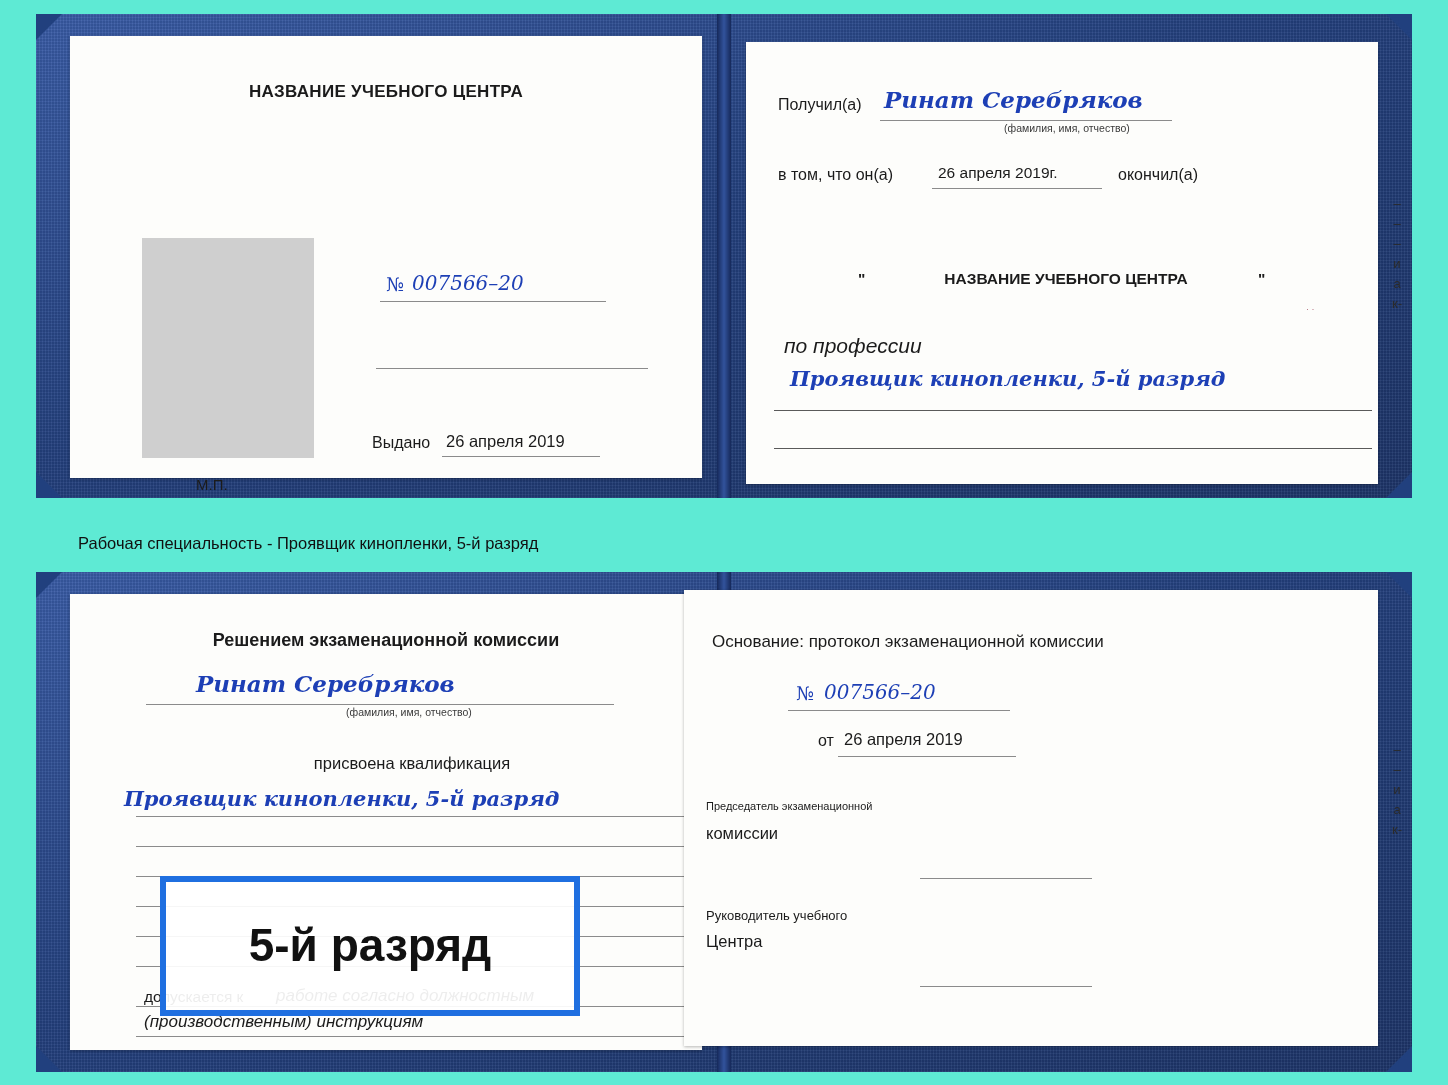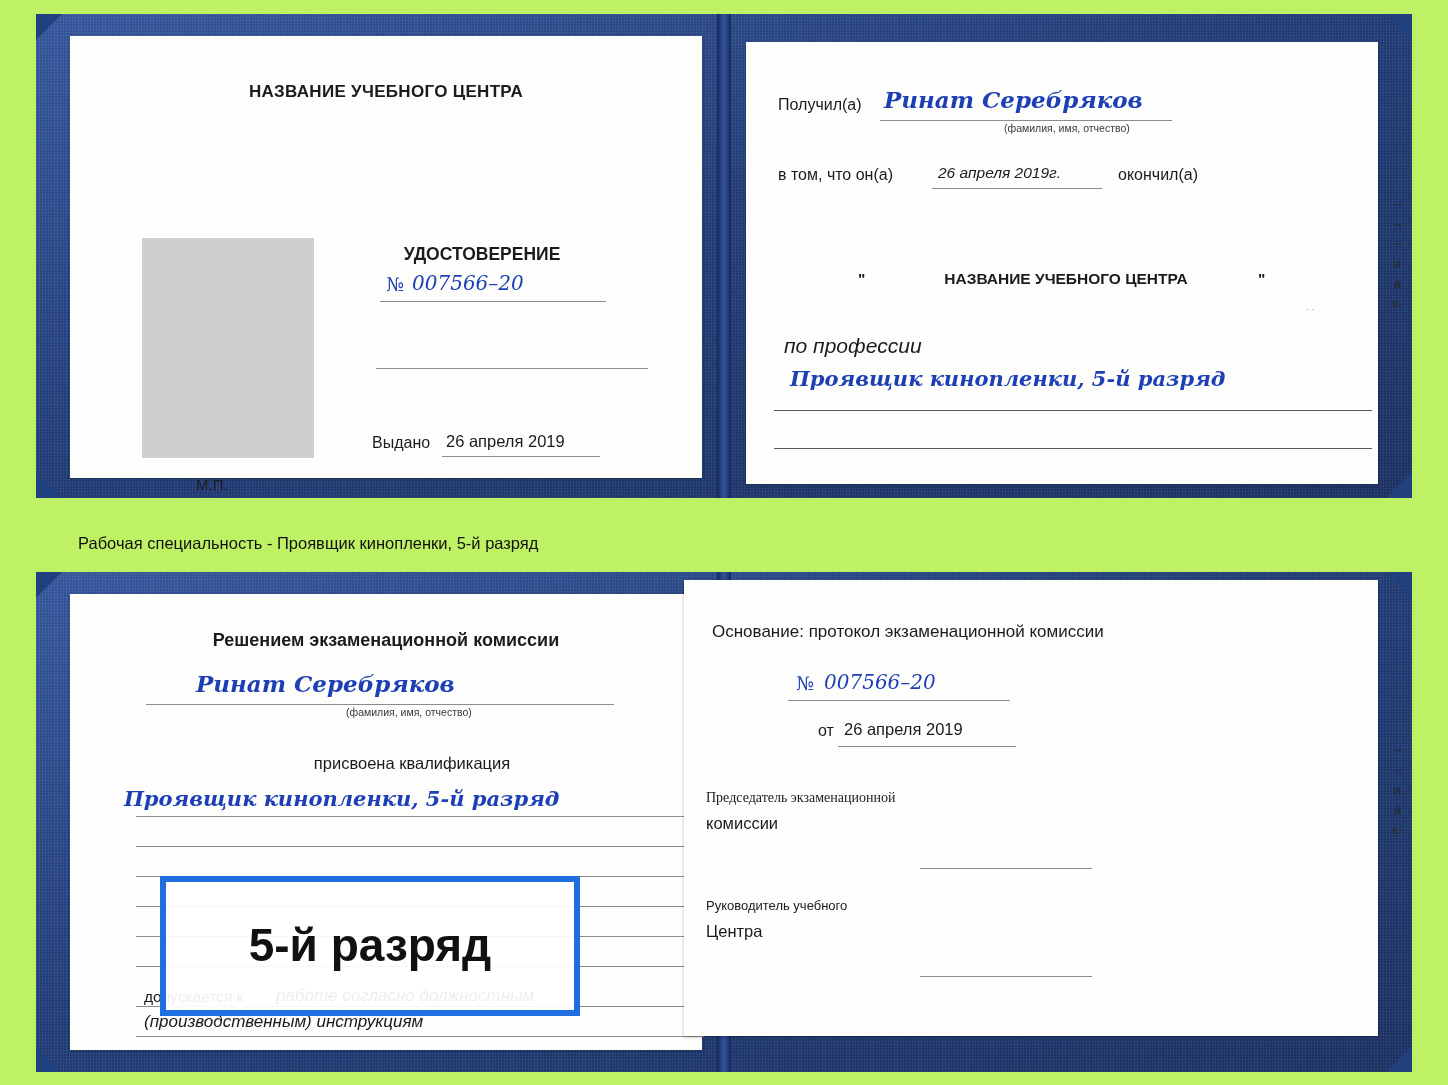--- a/index.html
+++ b/index.html
@@ -7,21 +7,21 @@
     margin: 0; padding: 0;
     width: 1448px; height: 1085px;
     background: #ffffff;
     font-family: "Liberation Sans", sans-serif;
   }
   .page {
     position: relative;
     width: 1448px;
     height: 1085px;
     overflow: hidden;
-    background: #bef264;
+    background: #5eead4;
   }
 
   
   .booklet {
     position: absolute;
     background: #2a4b96;
     border-radius: 4px;
   }
   .booklet .cover {
     position: absolute;
@@ -136,21 +136,20 @@
     <div class="corner tl"></div>
     <div class="corner tr"></div>
     <div class="corner bl"></div>
     <div class="corner br"></div>
 
     <div class="leaf left" style="top:22px; width:632px; height:442px;">
       <div class="lbl bold center" style="left:0; top:46px; width:632px; font-size:17px; letter-spacing:0.3px;">НАЗВАНИЕ УЧЕБНОГО ЦЕНТРА</div>
 
       <div class="photo-box" style="left:72px; top:202px; width:172px; height:220px;"></div>
 
-      <div class="lbl bold center" style="left:262px; top:208px; width:300px; font-size:17.5px;">УДОСТОВЕРЕНИЕ</div>
 
       <div class="hand" style="left:316px; top:237px; font-size:19px; font-style:normal;">№</div>
       <div class="hand" style="left:342px; top:235px; font-size:20px;">007566–20</div>
       <div class="ink-line" style="left:310px; top:265px; width:226px;"></div>
 
       <div class="ink-line" style="left:306px; top:332px; width:272px;"></div>
 
       <div class="lbl" style="left:302px; top:398px; font-size:16px;">Выдано</div>
       <div class="lbl" style="left:376px; top:396px; font-size:16.5px;">26 апреля 2019</div>
       <div class="ink-line" style="left:372px; top:420px; width:158px;"></div>
@@ -158,21 +157,21 @@
       <div class="lbl" style="left:126px; top:440px; font-size:15px;">М.П.</div>
     </div>
 
     <div class="leaf right" style="top:22px; width:632px; height:442px;margin-top:6px;">
       <div class="lbl" style="left:32px; top:54px; font-size:16px;">Получил(а)</div>
       <div class="hand" style="left:138px; top:44px; font-size:23px; font-weight:bold;">Ринат Серебряков</div>
       <div class="ink-line" style="left:134px; top:78px; width:292px;"></div>
       <div class="tiny" style="left:258px; top:80px;">(фамилия, имя, отчество)</div>
 
       <div class="lbl" style="left:32px; top:124px; font-size:16px;">в том, что он(а)</div>
-      <div class="lbl" style="left:192px; top:122px; font-size:15.5px; font-style:italic;">26 апреля 2019г.</div>
+      <div class="lbl" style="left:192px; top:122px; font-size:15.5px; ">26 апреля 2019г.</div>
       <div class="ink-line" style="left:186px; top:146px; width:170px;"></div>
       <div class="lbl" style="left:372px; top:124px; font-size:16px;">окончил(а)</div>
 
       <div class="lbl bold" style="left:112px; top:228px; font-size:15.5px;">"</div>
       <div class="lbl bold center" style="left:20px; top:228px; width:600px; font-size:15.5px;">НАЗВАНИЕ УЧЕБНОГО ЦЕНТРА</div>
       <div class="lbl bold" style="left:512px; top:228px; font-size:15.5px;">"</div>
 
       <div class="lbl" style="left:38px; top:292px; font-size:21px;font-style:italic;">по профессии</div>
       <div class="hand" style="left:44px; top:324px; font-size:21px; font-weight:bold;">Проявщик кинопленки, 5-й разряд</div>
       <div class="ink-line dark" style="left:28px; top:368px; width:598px;"></div>
@@ -212,32 +211,32 @@
       <div class="ink-line" style="left:66px; top:342px; width:568px;"></div>
       <div class="ink-line" style="left:66px; top:372px; width:568px;"></div>
 
       <div class="lbl" style="left:74px; top:394px; font-size:15.5px;">допускается к</div>
       <div class="lbl" style="left:206px; top:392px; font-size:17px; font-style:italic;">работе согласно должностным</div>
       <div class="lbl" style="left:74px; top:418px; font-size:17px; font-style:italic;">(производственным) инструкциям</div>
       <div class="ink-line" style="left:66px; top:412px; width:568px;"></div>
       <div class="ink-line" style="left:66px; top:442px; width:568px;"></div>
     </div>
 
-    <div class="leaf right" style="top:8px; width:694px; height:456px;margin-left:25px;">
+    <div class="leaf right" style="top:18px; width:694px; height:456px;margin-left:25px;">
       <div class="lbl" style="left:28px; top:42px; font-size:17px;">Основание: протокол экзаменационной комиссии</div>
 
       <div class="hand" style="left:112px; top:92px; font-size:19px; font-style:normal;">№</div>
       <div class="hand" style="left:140px; top:90px; font-size:20px;">007566–20</div>
       <div class="ink-line" style="left:104px; top:120px; width:222px;"></div>
 
       <div class="lbl" style="left:134px; top:142px; font-size:16px;">от</div>
       <div class="lbl" style="left:160px; top:140px; font-size:16.5px;">26 апреля 2019</div>
       <div class="ink-line" style="left:154px; top:166px; width:178px;"></div>
 
-      <div class="lbl" style="left:22px; top:210px; font-size:14px;font-family:Liberation Serif, serif;">Председатель экзаменационной</div>
+      <div class="lbl" style="left:22px; top:210px; font-size:11px;">Председатель экзаменационной</div>
       <div class="lbl" style="left:22px; top:234px; font-size:16.5px;">комиссии</div>
       <div class="ink-line" style="left:236px; top:288px; width:172px;"></div>
 
       <div class="lbl" style="left:22px; top:318px; font-size:13px;">Руководитель учебного</div>
       <div class="lbl" style="left:22px; top:342px; font-size:16.5px;">Центра</div>
       <div class="ink-line" style="left:236px; top:396px; width:172px;"></div>
     </div>
 
     <div class="edge-txt" style="right:6px; top:168px; width:18px; text-align:center;">–<br>–<br>и<br>а<br>к-</div>
   </div>

